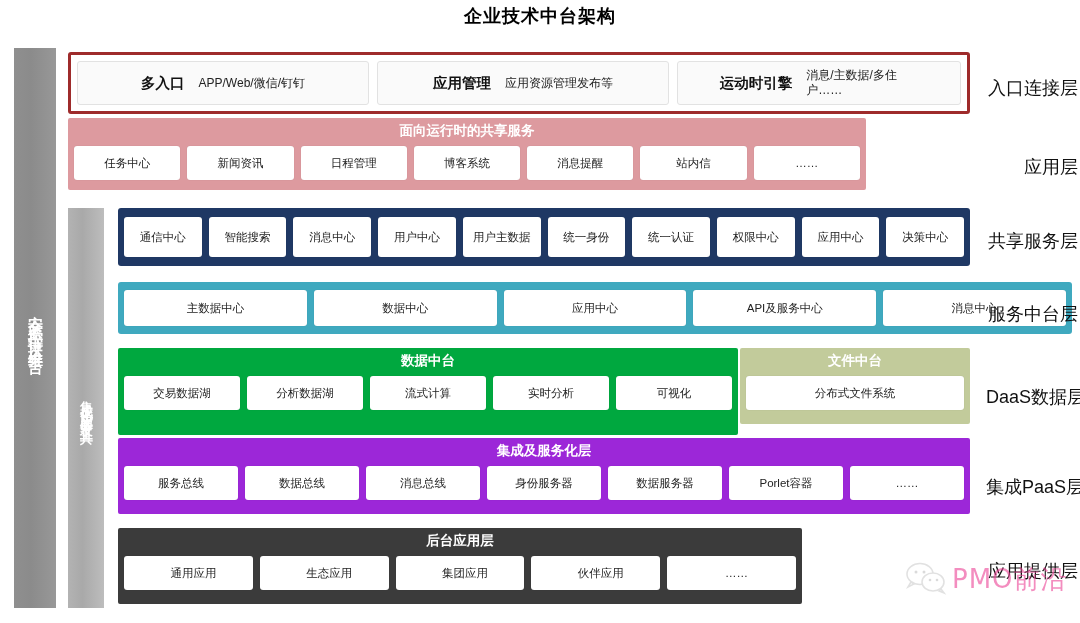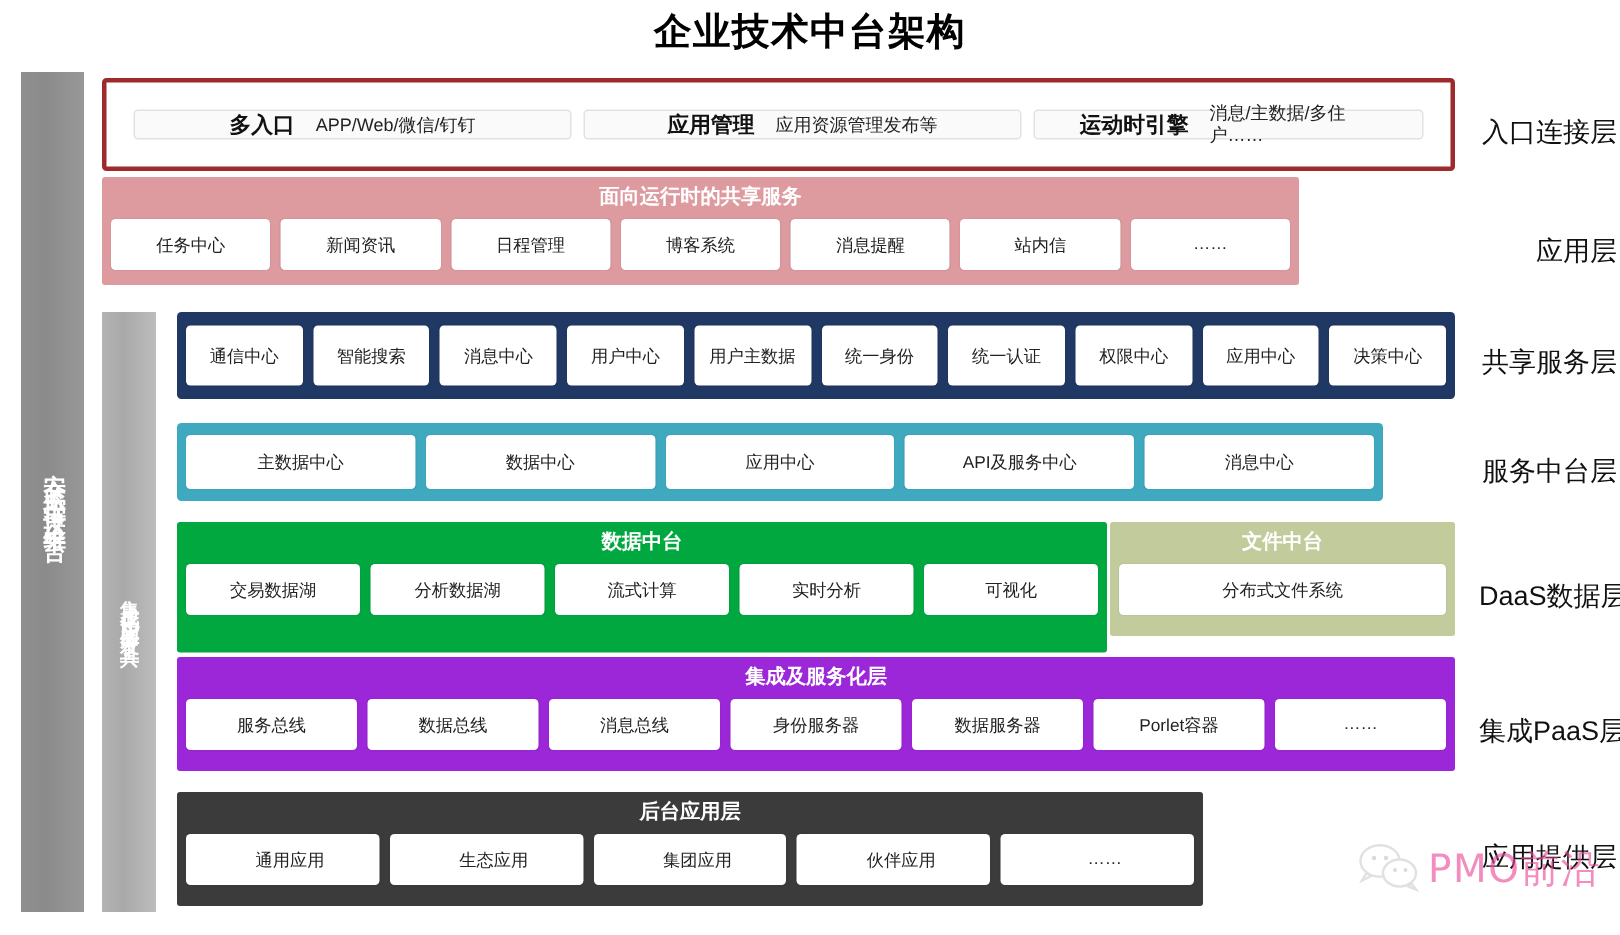--- a/index.html
+++ b/index.html
@@ -8,21 +8,21 @@
     background: #ffffff;
     font-family: "Liberation Sans", "DejaVu Sans", sans-serif;
     overflow: hidden;
   }
   #root { position: relative; width: 1080px; height: 623px; }
 
   
   .title {
     position: absolute; left: 0; top: 4px; width: 1080px;
     text-align: center;
-    font-size: 25px; font-weight: bold; color: #000000;
+    font-size: 18px; font-weight: bold; color: #000000;
     letter-spacing: 1px;
   }
 
   
   .vbar {
     position: absolute;
     display: flex; align-items: center; justify-content: center;
     text-align: center;
     font-weight: bold; color: #ffffff;
     writing-mode: vertical-rl;
@@ -51,21 +51,21 @@
     display: flex; align-items: center; justify-content: center;
     font-size: 11.5px; color: #222222; text-align: center;
     flex: 1 1 0; height: 34px;
     box-shadow: 0 0 1px rgba(0,0,0,.18);
   }
 
   
   .row-entry {
     left: 68px; top: 52px; width: 902px; height: 62px;
     border: 3px solid #9e2b2b; border-radius: 3px;
-    display: flex; gap: 8px; padding: 18px;
+    display: flex; gap: 8px; padding: 6px;
     background: #ffffff;
   }
   .entry-card {
     background: #fafafa; border: 1px solid #e2e2e2; border-radius: 3px;
     display: flex; align-items: center; justify-content: center;
     gap: 14px; padding: 0 12px;
   }
   .entry-card .k { font-size: 14.5px; font-weight: bold; color: #111; white-space: nowrap; }
   .entry-card .v { font-size: 12px; color: #222; line-height: 15px; }
   .ec1 { flex: 0 0 292px; }
@@ -82,21 +82,21 @@
   .row-shared {
     left: 118px; top: 208px; width: 852px; height: 58px;
     background: #1f3864; border-radius: 3px;
     display: flex; align-items: center;
   }
   .row-shared .chips { width: 100%; }
   .row-shared .chip { height: 40px; font-size: 11.5px; }
 
   
   .row-servicemid {
-    left: 118px; top: 282px; width: 804px; height: 52px;
+    left: 118px; top: 282px; width: 954px; height: 52px;
     background: #3fa9bf; border-radius: 3px;
     display: flex; align-items: center;
   }
   .row-servicemid .chips { width: 100%; }
   .row-servicemid .chip { height: 36px; font-size: 11.5px; }
 
   
   .row-daas { left: 118px; top: 348px; width: 852px; height: 76px; }
   .daas-green {
     position: absolute; left: 0; top: 0; width: 620px; height: 87px;

